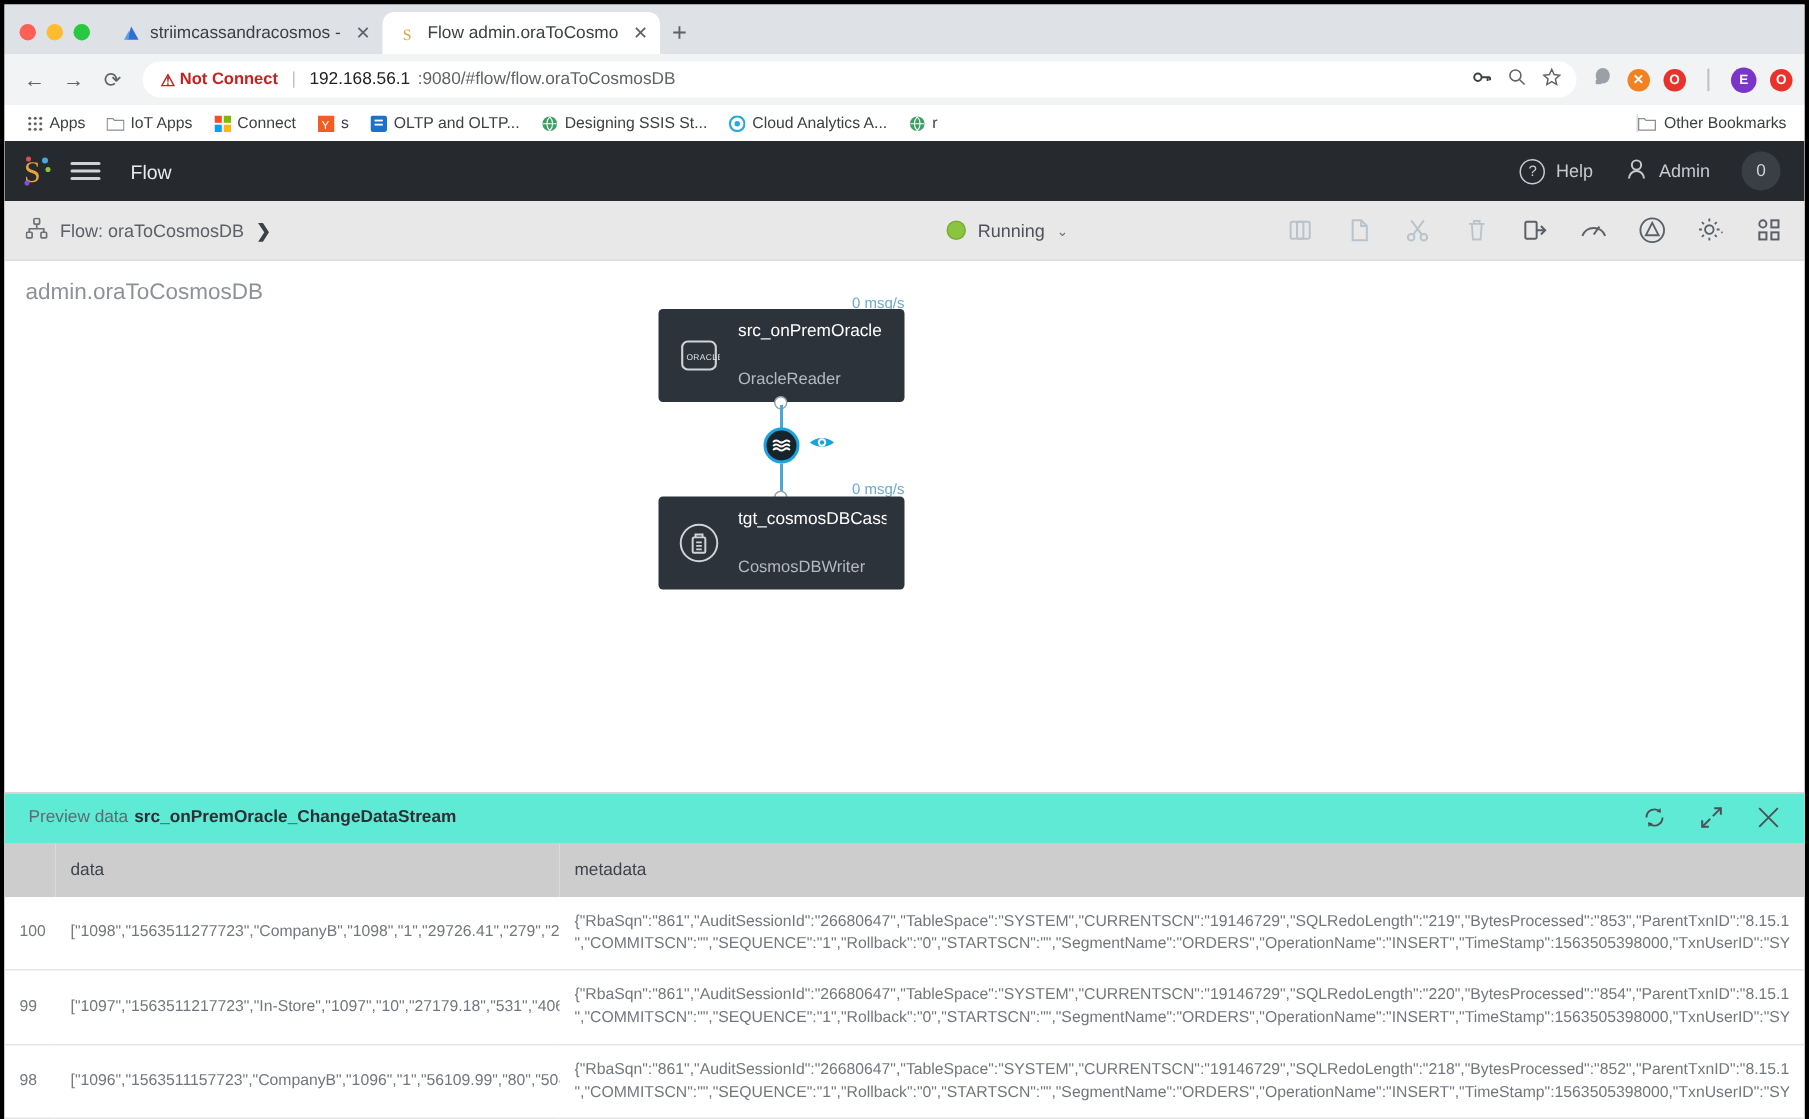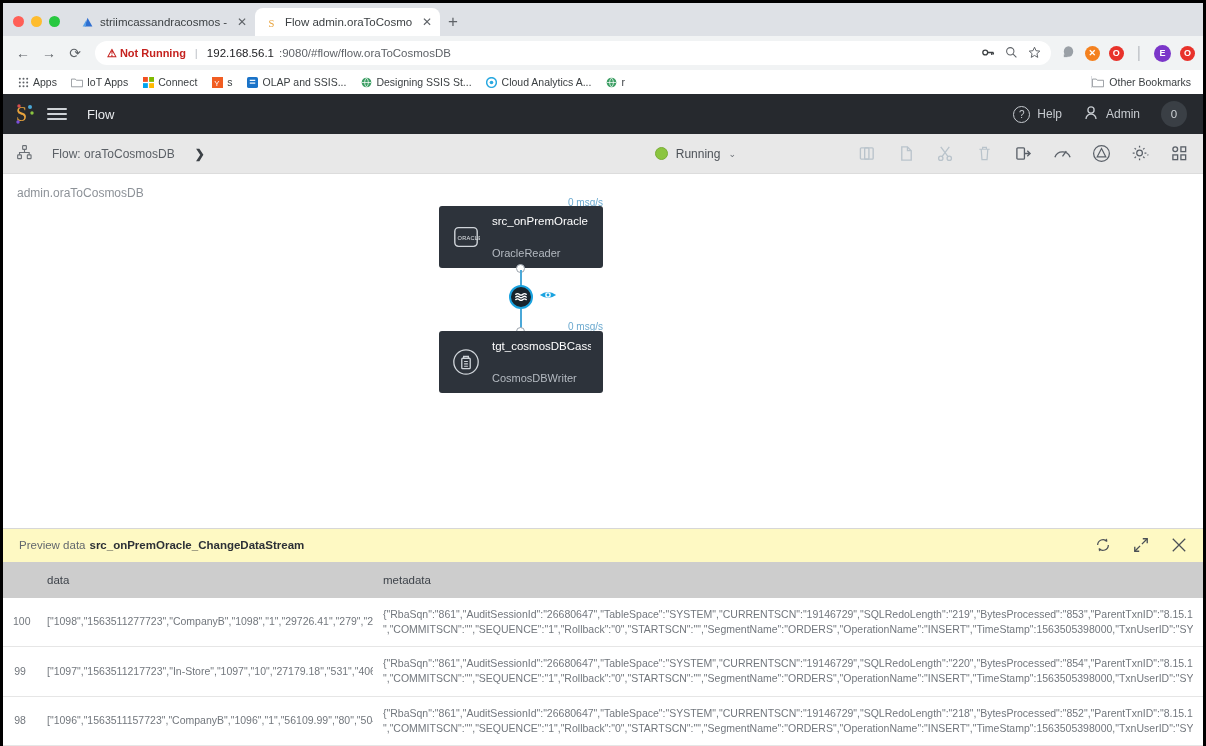--- a/index.html
+++ b/index.html
@@ -86,32 +86,32 @@
   .circ-q { width: 17px; height: 17px; border: 1.3px solid #c7cbd0; border-radius: 50%;
             display: flex; align-items: center; justify-content: center; font-size: 10px; }
   .avatar-count { width: 26px; height: 26px; border-radius: 50%; background: #3a3f45; color: #cfd3d7;
                   display: flex; align-items: center; justify-content: center; font-size: 11.5px; margin-left: 6px; }
 
   
   .flowbar {
     height: 40px; background: #e8e8e8; display: flex; align-items: center;
     padding: 0 14px; flex: none; border-bottom: 1px solid #dcdcdc;
   }
-  .crumb { display: flex; align-items: center; gap: 20px; font-size: 12px; color: #5b6066; }
+  .crumb { display: flex; align-items: center; gap: 8px; font-size: 12px; color: #5b6066; }
   .crumb-arrow { color: #3c4146; font-size: 12px; font-weight: bold; }
   .status { display: flex; align-items: center; gap: 8px; font-size: 12px; color: #4d5258; margin-left: 450px; }
   .status-dot { width: 13px; height: 13px; border-radius: 50%; background: #8bc53f; border: 1px solid #79ad36; }
   .status-caret { font-size: 9px; color: #6b7076; }
   .tbicons { margin-left: auto; display: flex; align-items: center; gap: 19px; }
   .tbi { width: 20px; height: 20px; display: flex; align-items: center; justify-content: center; color: #b9c3cb; }
   .tbi.dark { color: #5a6068; }
 
   
   .canvas { flex: 1; background: #fff; position: relative; overflow: hidden; }
-  .canvas-label { position: absolute; left: 14px; top: 12px; font-size: 12px; color: #8d9298; }
+  .canvas-label { position: absolute; left: 14px; top: 12px; font-size: 15px; color: #8d9298; }
 
   .node {
     position: absolute; width: 164px; height: 62px; background: #2d333b;
     border-radius: 3px; display: flex; align-items: center; padding: 0 12px; gap: 11px;
   }
   .node-ico { width: 30px; height: 30px; flex: none; display: flex; align-items: center; justify-content: center; }
   .node-txt { display: flex; flex-direction: column; gap: 20px; overflow: hidden; }
   .node-name { font-size: 11.5px; color: #ffffff; white-space: nowrap; }
   .node-sub { font-size: 11px; color: #b4bac1; white-space: nowrap; }
   .msgrate { position: absolute; font-size: 10px; color: #6ba9cf; }
@@ -121,37 +121,37 @@
   .streamnode {
     position: absolute; width: 24px; height: 24px; border-radius: 50%;
     background: #18242c; border: 2.5px solid #1aa3e0;
     display: flex; align-items: center; justify-content: center;
   }
   .eyeico { position: absolute; display: flex; align-items: center; justify-content: center; }
 
   
   .preview { flex: none; background: #fff; border-top: 1px solid #d7d7d7; }
   .preview-head {
-    height: 33px; background: #fef9c3; display: flex; align-items: center;
+    height: 33px; background: #5eead4; display: flex; align-items: center;
     padding: 0 16px; font-size: 11.5px; color: #63686e;
   }
   .preview-head b { color: #2c3036; font-weight: bold; margin-left: 4px; }
   .preview-actions { margin-left: auto; display: flex; align-items: center; gap: 22px; color: #4b5056; }
   .pa { width: 16px; height: 16px; display: flex; align-items: center; justify-content: center; }
 
   table.grid { width: 100%; border-collapse: collapse; table-layout: fixed; }
   table.grid th {
     background: #cdcdcd; color: #3e434a; font-size: 11.5px; font-weight: normal;
     text-align: left; height: 36px; padding: 0 10px;
   }
   table.grid td {
     font-size: 10.5px; color: #72777d; padding: 9px 10px; vertical-align: middle;
     border-bottom: 1px solid #e6e6e6; overflow: hidden; line-height: 1.45;
   }
-  td.idx { width: 34px; padding-left: 0px; text-align: center; color: #72777d; font-size: 10.5px; }
+  td.idx { width: 34px; padding-left: 0px; text-align: left; color: #72777d; font-size: 10.5px; }
   td.data { width: 340px; white-space: nowrap; overflow: hidden; }
   td.meta { white-space: nowrap; overflow: hidden; }
   .meta-line { display: block; white-space: nowrap; overflow: hidden; }
   col.c1 { width: 34px; } col.c2 { width: 336px; }
 
   
   .msglog {
     position: absolute; left: 50%; transform: translateX(-50%); bottom: 0;
     width: 150px; height: 24px; background: #2d333b; color: #c4c9cf;
     border-radius: 4px 4px 0 0; display: flex; align-items: center; justify-content: center;
@@ -196,21 +196,21 @@
   </div>
 
   <div class="toolbar">
     <div class="navbtn">←</div>
     <div class="navbtn">→</div>
     <div class="navbtn">⟳</div>
 
     <div class="omnibox">
       <span class="notsecure">
         <span>⚠</span>
-        <span>Not Running</span>
+        <span>Not Connect</span>
       </span>
       <span class="url-sep">|</span>
       <span class="url-host">192.168.56.1</span>
         <span class="url-rest">:9080/#flow/flow.oraToCosmosDB</span>
       <span class="omni-icons">
         <span>
           <svg width="13" height="13" viewBox="0 0 16 16">
               <circle cx="4" cy="8" r="3" fill="none" stroke="#3c4043" stroke-width="1.6"></circle>
               <path d="M7 8 H14 M12 8 V11 M14 8 V10.5" stroke="#3c4043" stroke-width="1.6" fill="none"></path>
             </svg>
@@ -292,21 +292,21 @@
       <span>s</span>
     </div>
     <div class="bm">
       <span class="bm-ico">
         <svg width="11" height="11" viewBox="0 0 12 12">
             <rect width="12" height="12" rx="2" fill="#1a73c8"></rect>
             <rect x="3" y="3" width="6" height="1.3" fill="#fff"></rect>
             <rect x="3" y="6" width="6" height="1.3" fill="#fff"></rect>
           </svg>
       </span>
-      <span>OLAP and SSIS...</span>
+      <span>OLTP and OLTP...</span>
     </div>
     <div class="bm">
       <span class="bm-ico">
         <svg width="11" height="11" viewBox="0 0 12 12">
             <circle cx="6" cy="6" r="5.3" fill="#3b9e63"></circle>
             <path d="M1 6 h10 M6 1 a7 7 0 0 1 0 10 a7 7 0 0 1 0 -10" stroke="#fff" stroke-width="0.8" fill="none"></path>
           </svg>
       </span>
       <span>Designing SSIS St...</span>
     </div>

